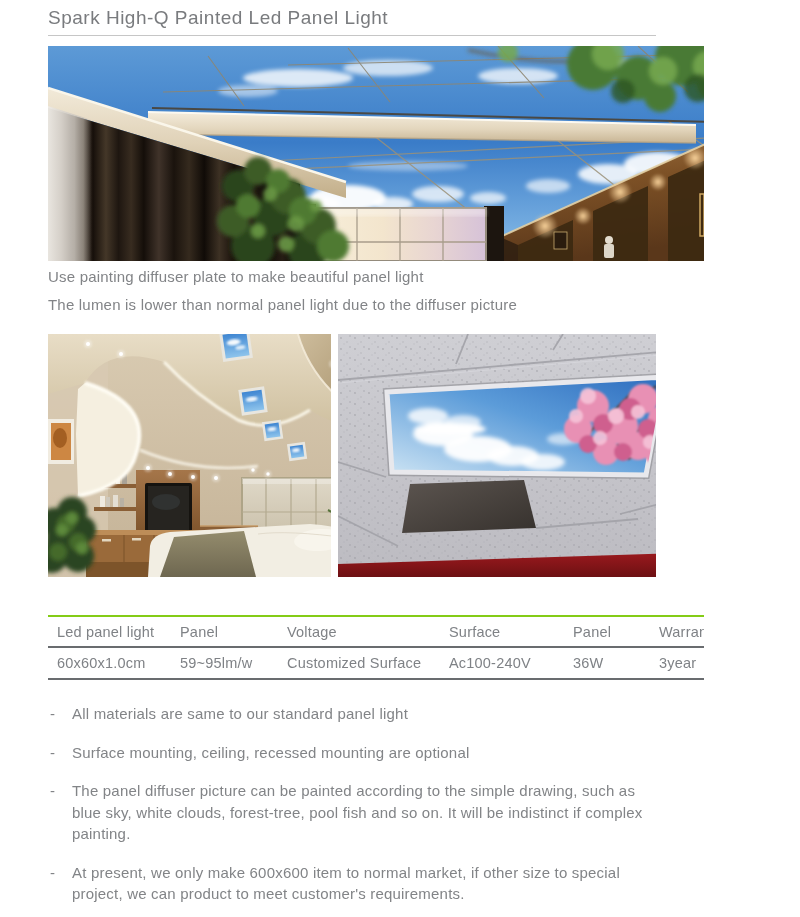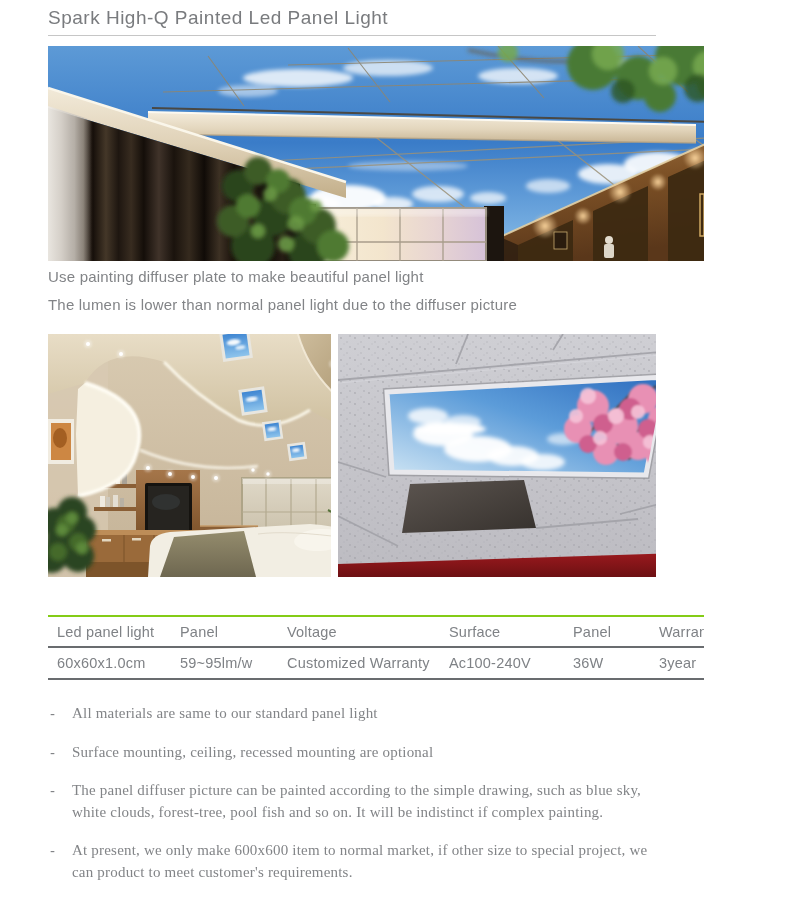--- a/index.html
+++ b/index.html
@@ -22,21 +22,21 @@
   table.spec thead tr{border-bottom:2px solid #696c6f;}
   table.spec th,table.spec td{font-weight:normal;text-align:left;padding:0 0 0 9px;
     font-size:14.5px;color:#7f8286;letter-spacing:.2px;white-space:nowrap;overflow:hidden;}
   table.spec th{height:29px;position:relative;}
   table.spec td{height:30px;}
   table.spec th:not(:first-child)::before{content:"";position:absolute;left:-1px;top:-7px;width:2px;height:6px;background:#696c6f;}
   .c1{width:123px}.c2{width:107px}.c3{width:162px}.c4{width:124px}.c5{width:86px}.c6{width:102px}
   ul.feats{margin:23px 0 0;padding:0;list-style:none;font-size:15px;letter-spacing:.2px;color:#828487;}
   ul.feats li{display:flex;margin-bottom:17px;line-height:21.5px;}
   .dash{flex:0 0 24px;width:24px;box-sizing:border-box;padding-left:2px;}
-  .ft{flex:1;font-family:Liberation Serif, serif;}
+  .ft{flex:1;}
 </style>
 </head>
 <body>
 
 <div class="page">
 
   <h1>Spark High-Q Painted Led Panel Light</h1>
   <div class="rule"></div>
 
 
@@ -604,21 +604,21 @@
         <th>Voltage</th>
         <th>Surface</th>
         <th>Panel</th>
         <th>Warranty</th>
       </tr>
     </thead>
     <tbody>
       <tr>
         <td>60x60x1.0cm</td>
         <td>59~95lm/w</td>
-        <td>Customized Warranty</td>
+        <td>Customized Surface</td>
         <td>Ac100-240V</td>
         <td>36W</td>
         <td>3year</td>
       </tr>
     </tbody>
   </table>
 
   <ul class="feats">
     <li>
       <span class="dash">-</span>

